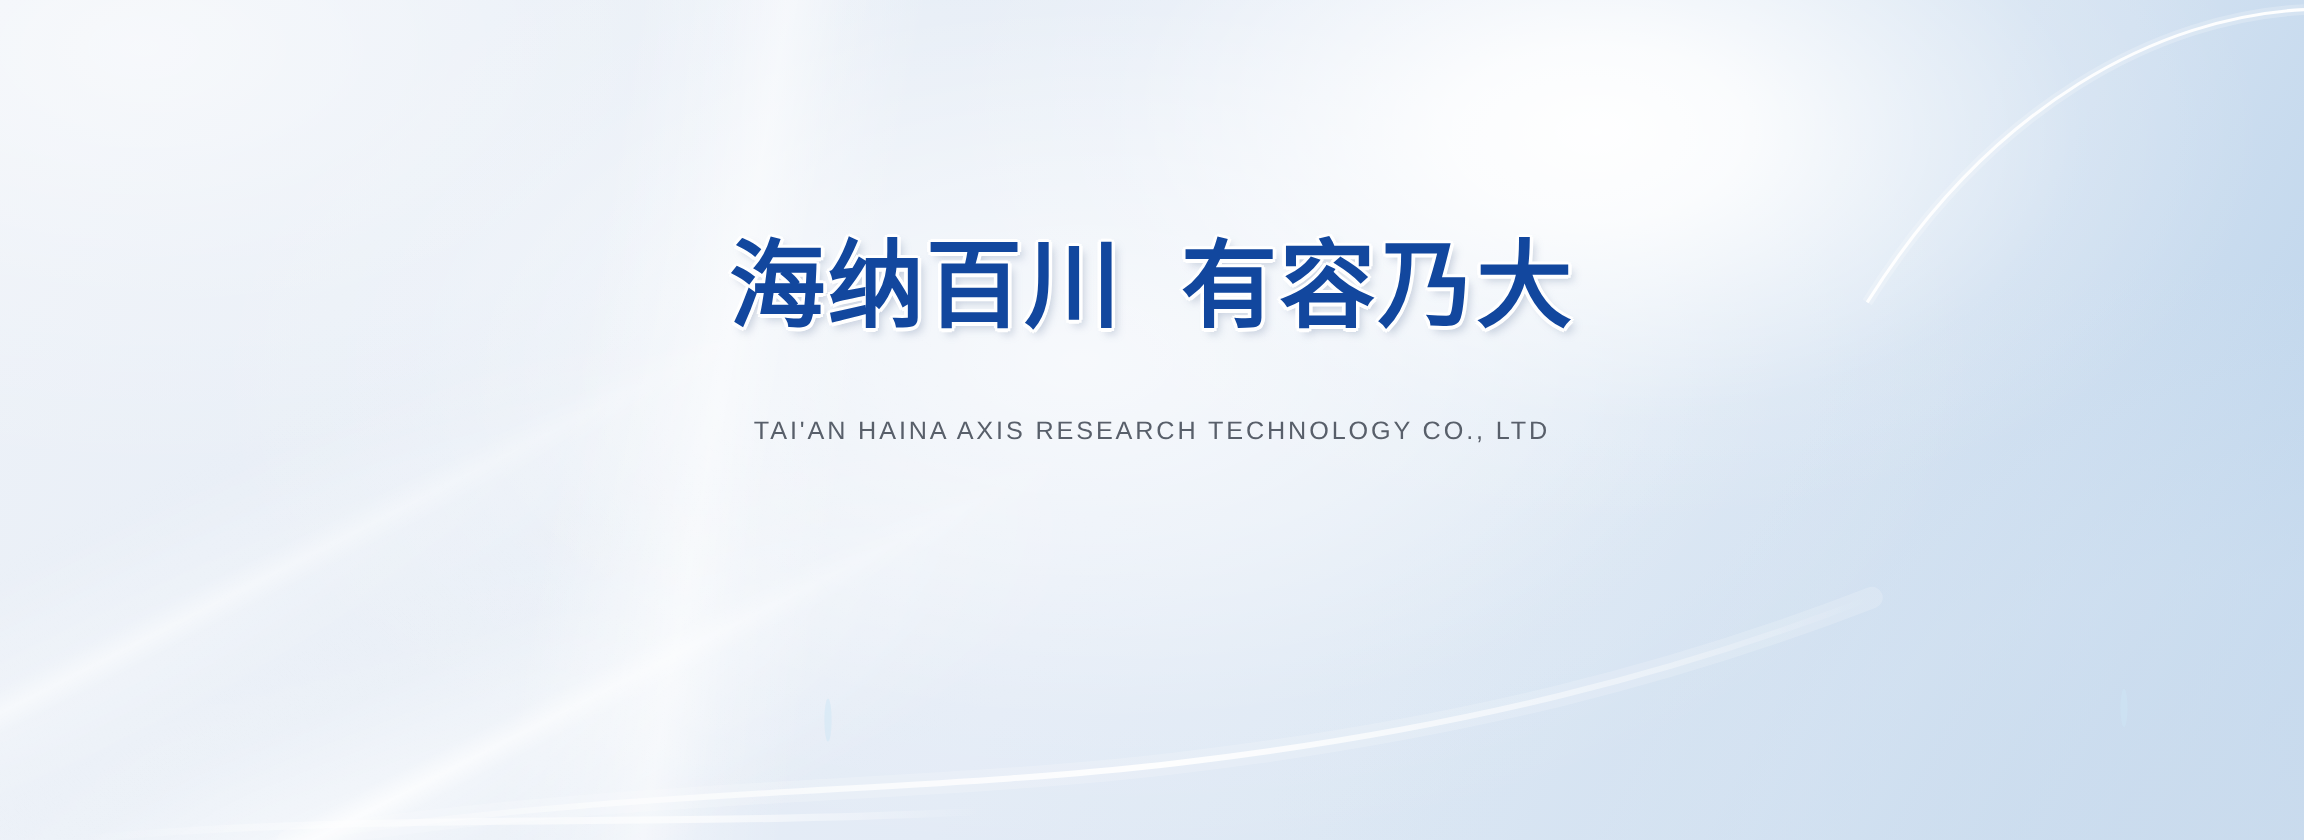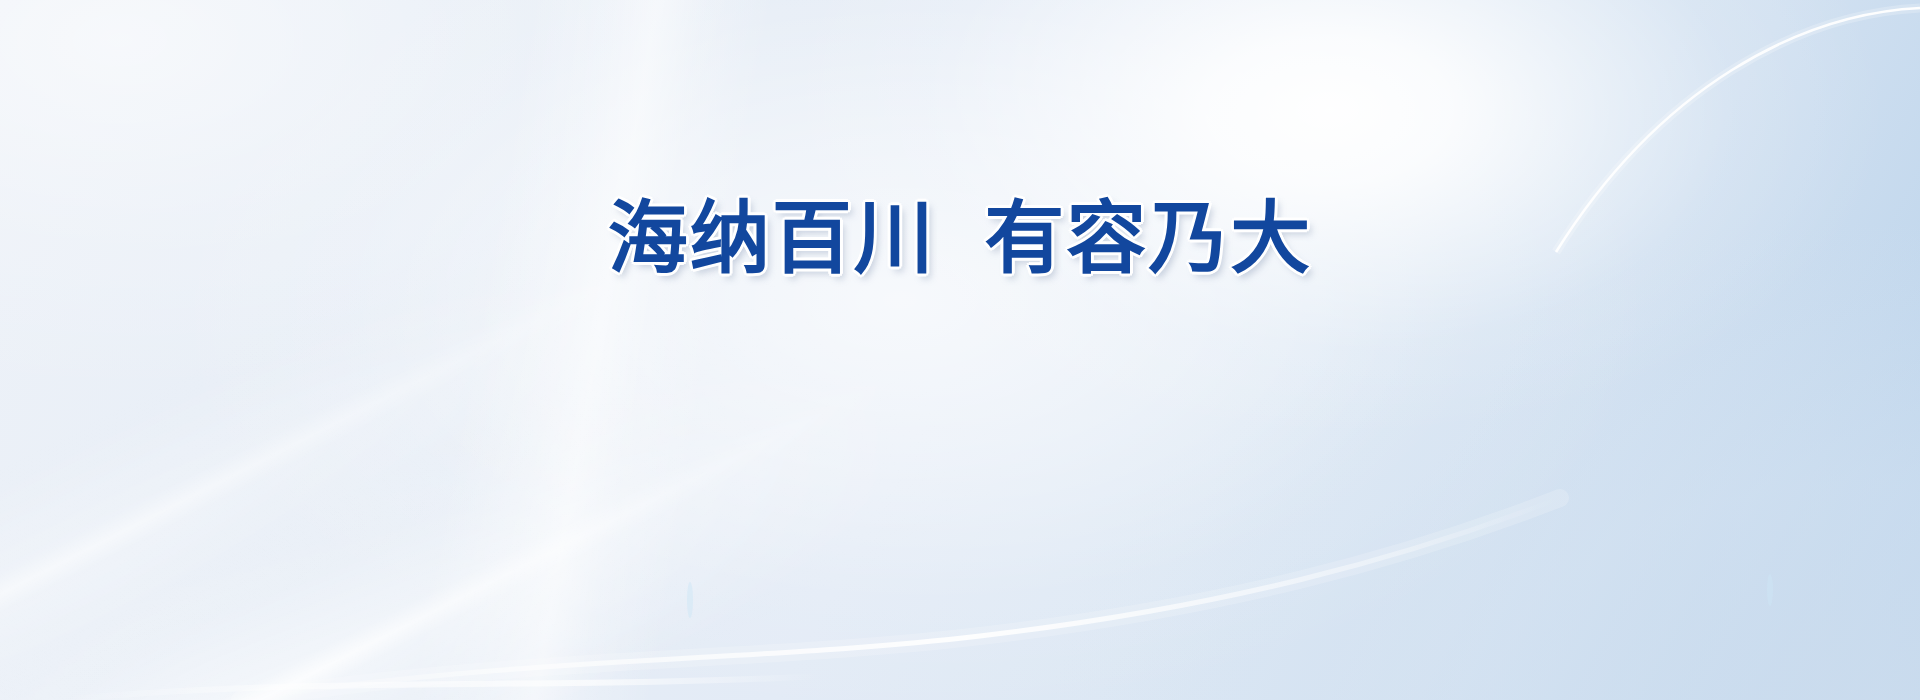--- a/index.html
+++ b/index.html
@@ -210,15 +210,16 @@
     <path d="M 60 700 C 300 676, 560 690, 820 676" fill="none" stroke="url(#sweepFade2)" stroke-width="6" stroke-linecap="round"></path>
 
     <ellipse cx="690" cy="600" rx="3" ry="18" fill="#cfe7f6" opacity="0.55"></ellipse>
     <ellipse cx="1770" cy="590" rx="3" ry="16" fill="#cfe7f6" opacity="0.45"></ellipse>
   </svg>
 
   <div id="content">
     <h1 id="headline">海纳百川  有容乃大</h1>
 
 
+    <p id="subtitle-en">TAI'AN HAINA AXIS RESEARCH TECHNOLOGY CO., LTD</p>
   </div>
 
 </div>
 
 </body></html>

